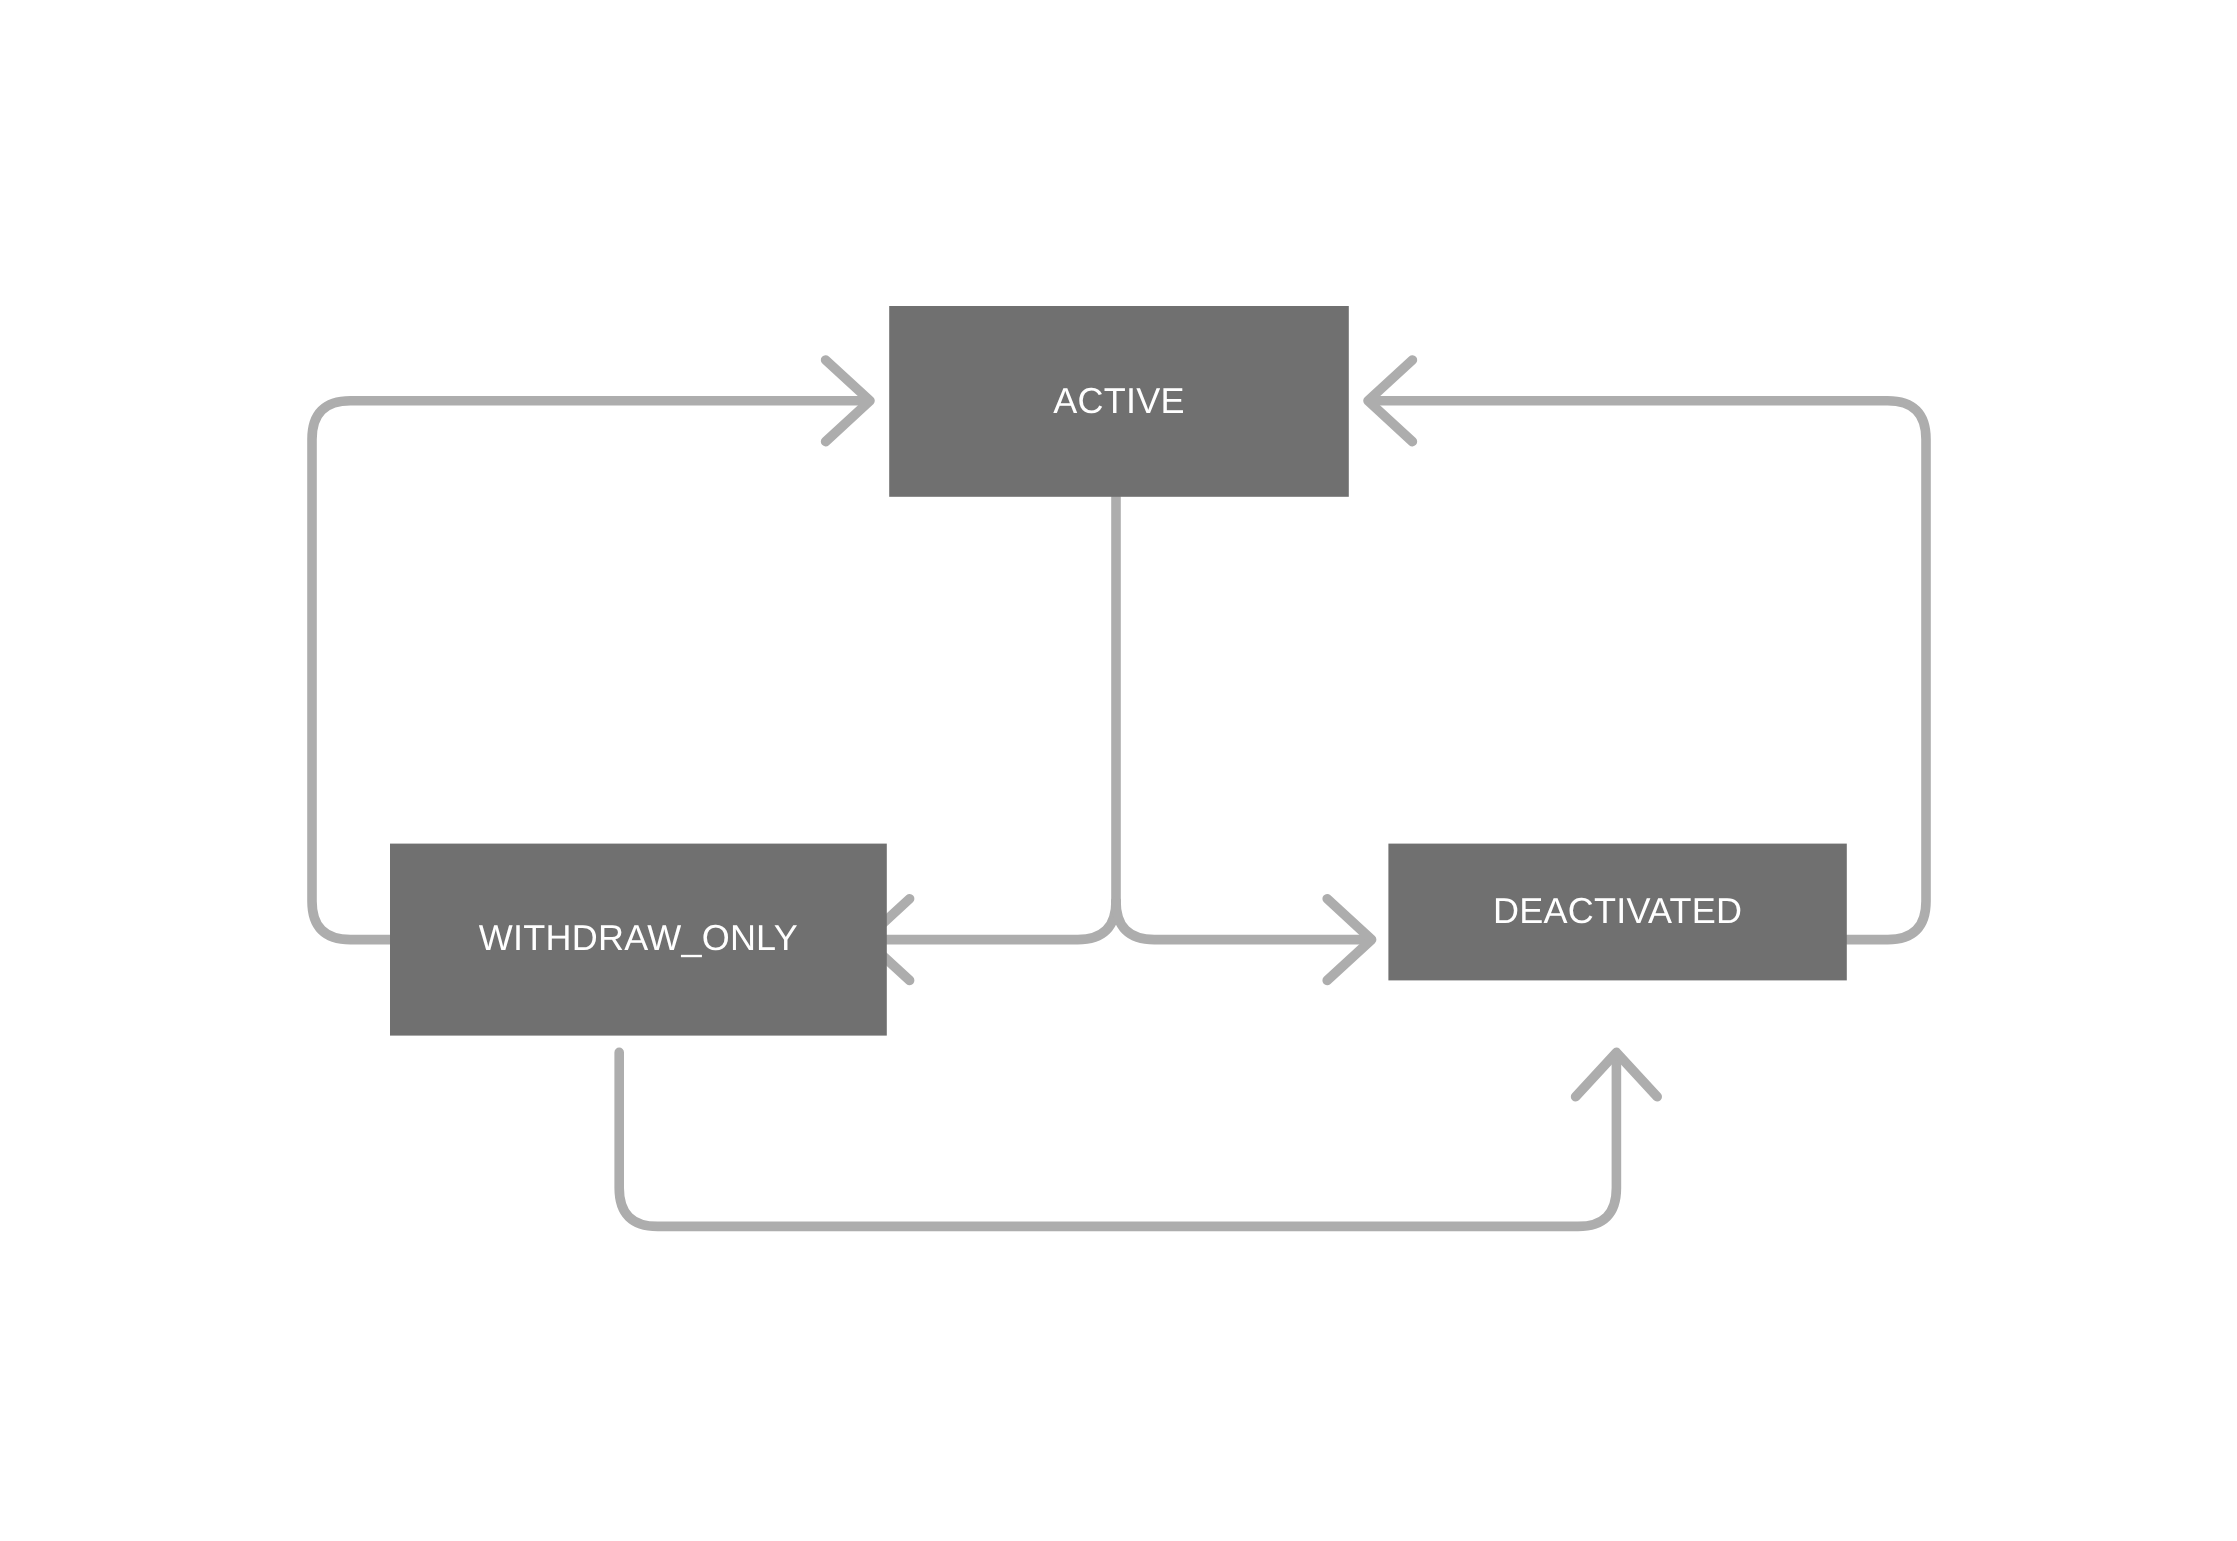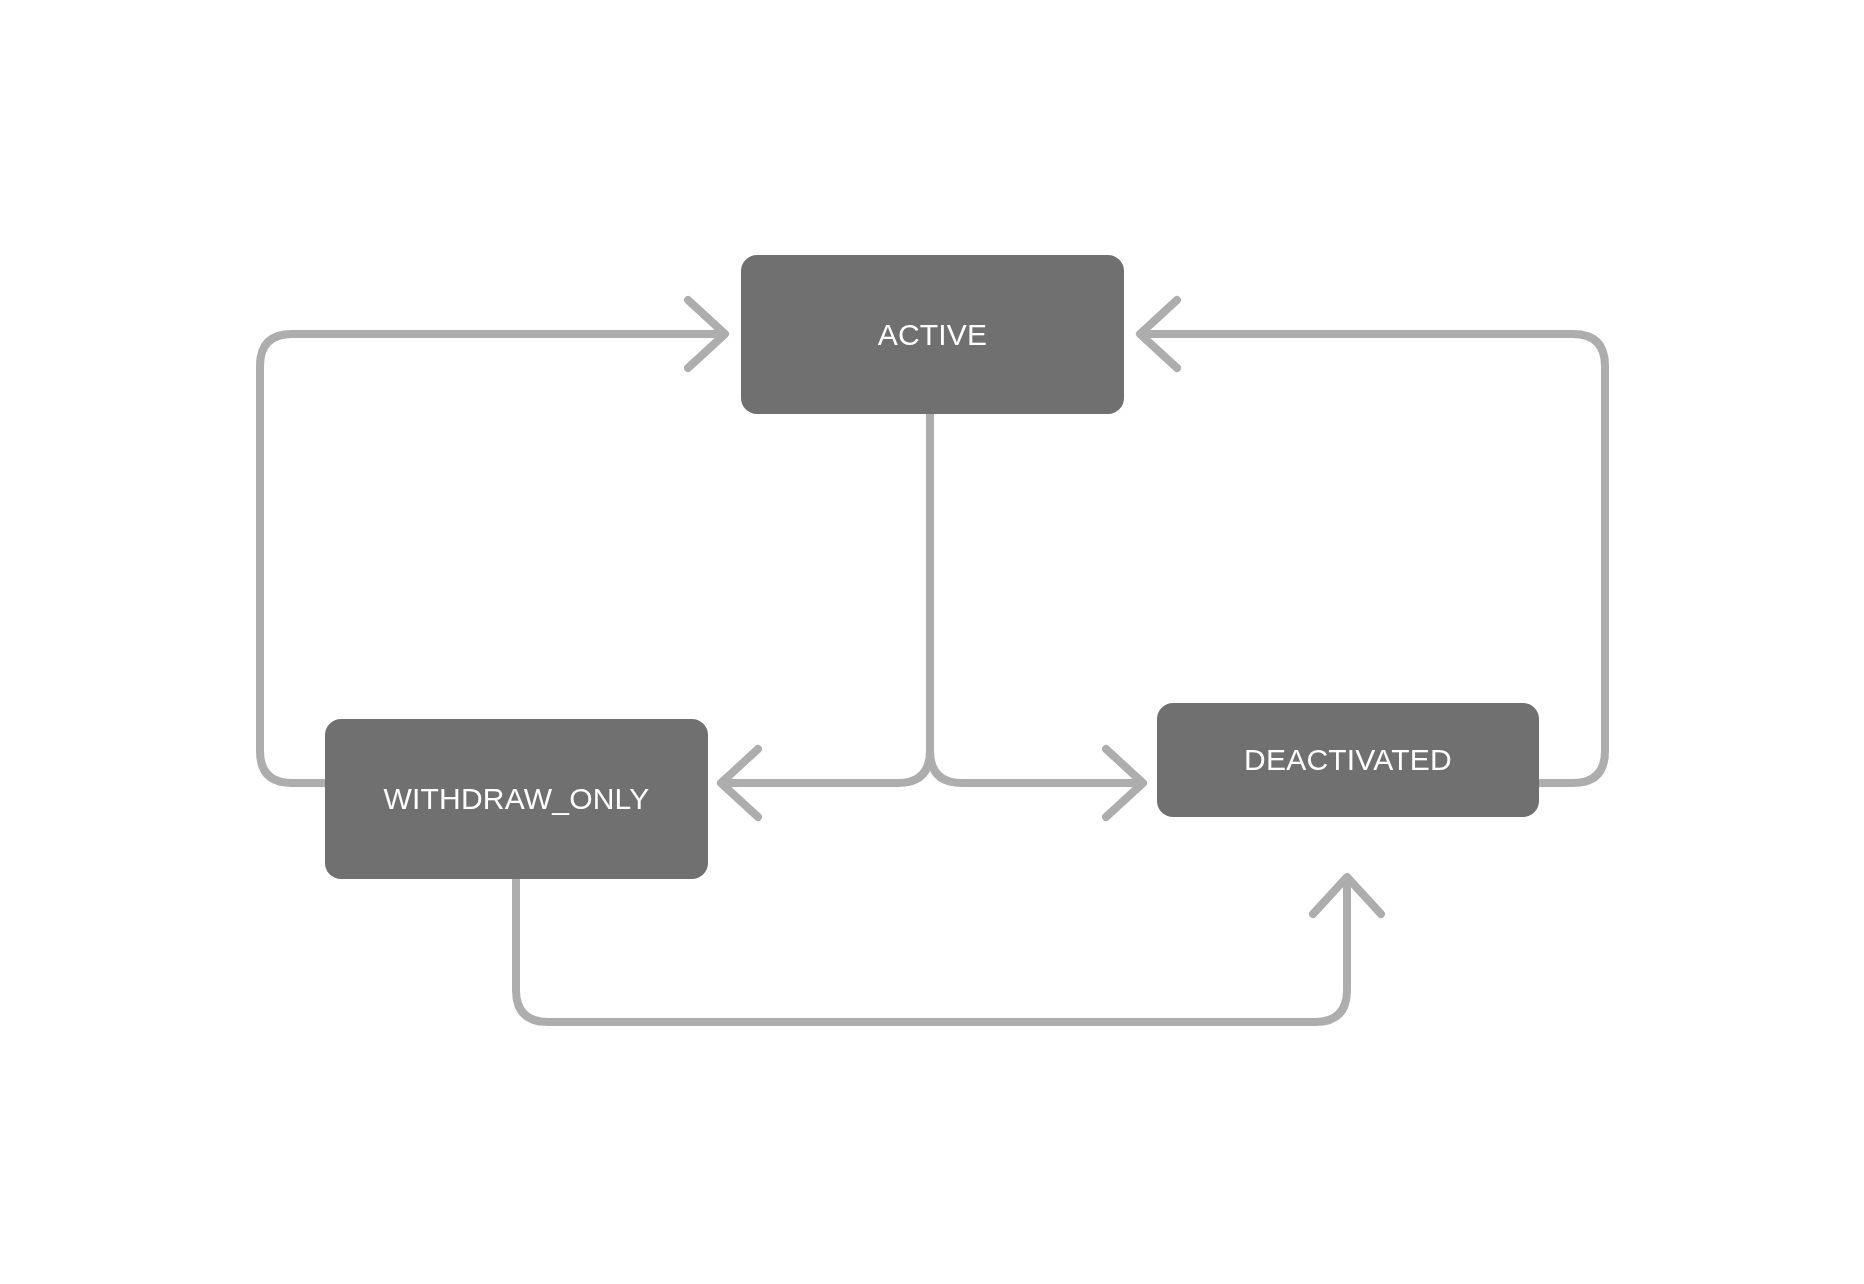--- a/index.html
+++ b/index.html
@@ -26,21 +26,21 @@
     width: 1864px;
     height: 1284px;
     display: block;
   }
   .state-node {
     position: absolute;
     box-sizing: border-box;
     display: flex;
     align-items: center;
     justify-content: center;
-    border-radius: 16px;
+    border-radius: 0;
     background: #707070;
   }
   .state-label {
     color: #ffffff;
     font-family: "Liberation Sans", sans-serif;
     font-size: 30px;
     font-weight: 400;
     letter-spacing: 0.2px;
     line-height: 1;
     white-space: nowrap;
@@ -93,21 +93,21 @@
       <path class="edge-path" d="M 516 877 L 516 990 Q 516 1022 548 1022 L 1315 1022 Q 1347 1022 1347 990 L 1347 879"></path>
       <path class="edge-head" d="M 1313 914 L 1347 877 L 1381 914"></path>
     </g>
 
   </svg>
 
   <div class="state-node" style="left:741px; top:255px; width:383px; height:159px;">
     <span class="state-label">ACTIVE</span>
   </div>
 
-  <div class="state-node" style="left:325px; top:703px; width:383px; height:160px;margin-top:16px;">
+  <div class="state-node" style="left:325px; top:703px; width:414px; height:160px;">
     <span class="state-label">WITHDRAW_ONLY</span>
   </div>
 
   <div class="state-node" style="left:1157px; top:703px; width:382px; height:114px;">
     <span class="state-label">DEACTIVATED</span>
   </div>
 
 </div>
 
 </body></html>

